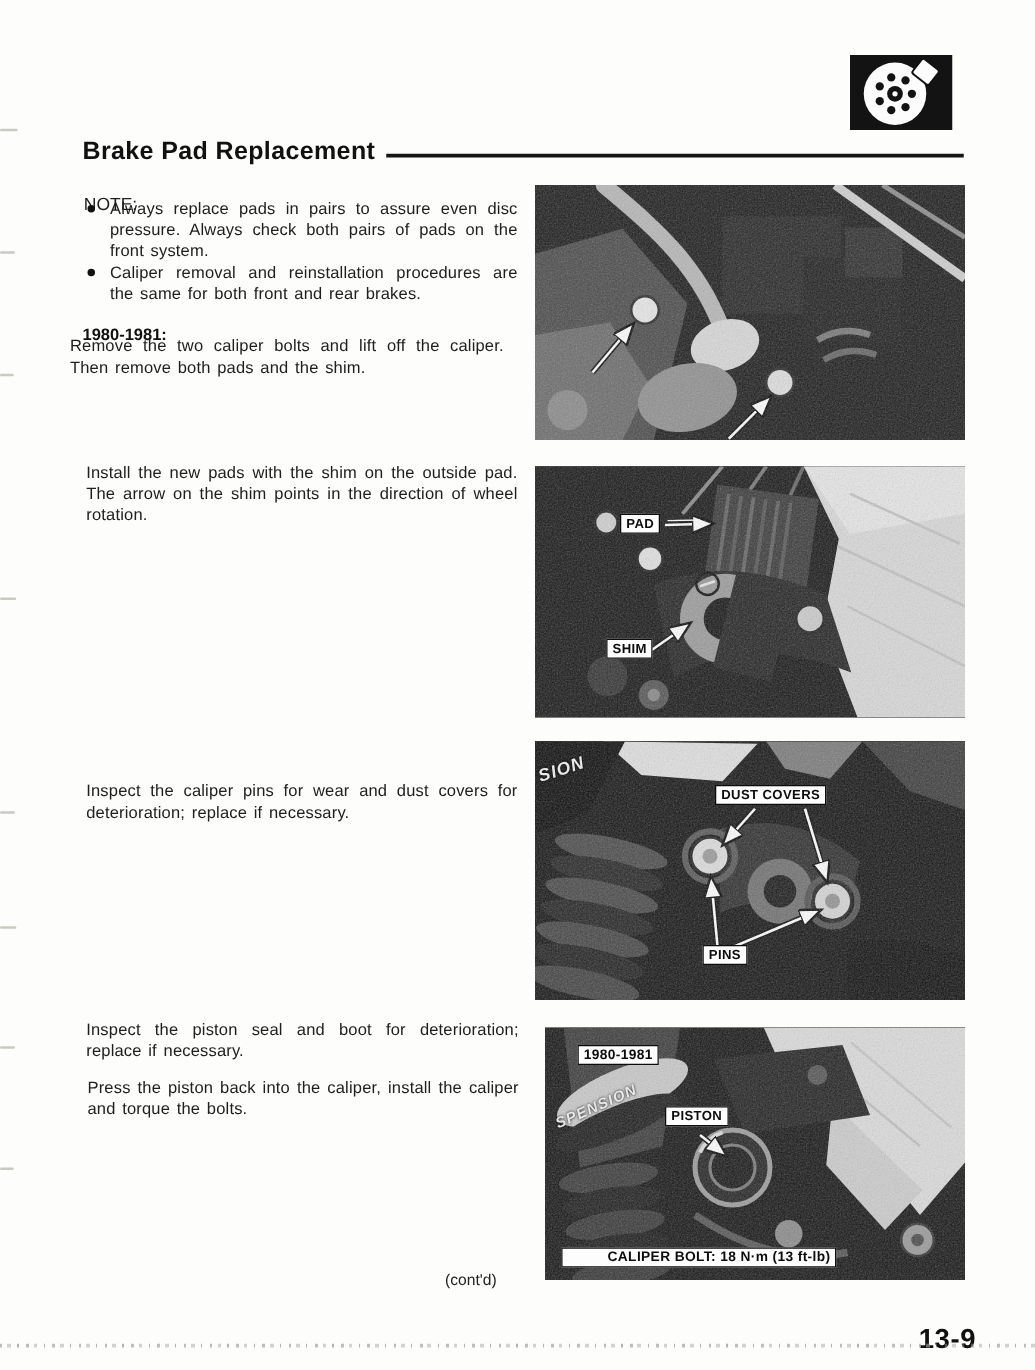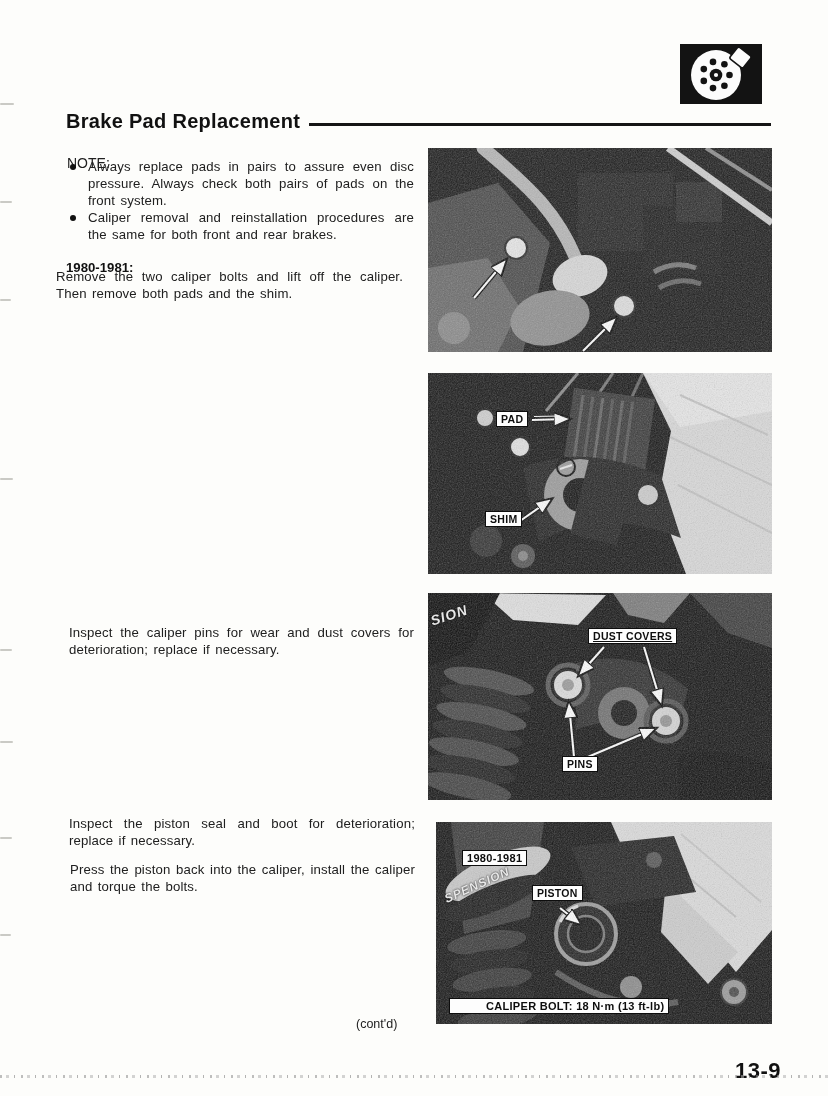--- a/index.html
+++ b/index.html
@@ -88,20 +88,21 @@
       <p class="tx" style="position:relative;">Always replace pads in pairs to assure even disc pressure. Always check both pairs of pads on the front system.</p>
     </div>
     <div class="bullet-item" style="margin-top:0;">
       <span class="bullet-dot"></span>
       <p class="tx" style="position:relative;">Caliper removal and reinstallation procedures are the same for both front and rear brakes.</p>
     </div>
   </div>
 
   <p class="years-heading">1980-1981:</p>
   <p class="tx" style="left:56px;top:268px;width:347px;">Remove the two caliper bolts and lift off the caliper. Then remove both pads and the shim.</p>
+  <p class="tx" style="left:69px;top:369px;width:345px;">Install the new pads with the shim on the outside pad. The arrow on the shim points in the direction of wheel rotation.</p>
   <p class="tx" style="left:69px;top:592px;width:345px;margin-top:32px;">Inspect the caliper pins for wear and dust covers for deterioration; replace if necessary.</p>
   <p class="tx" style="left:69px;top:815px;width:346px;">Inspect the piston seal and boot for deterioration; replace if necessary.</p>
   <p class="tx" style="left:70px;top:861px;width:345px;">Press the piston back  into the caliper, install the caliper and torque the bolts.</p>
 
   <div class="fig" style="left:428px;top:148px;width:344px;height:204px;">
     <svg viewBox="0 0 344 204">
       <rect width="344" height="204" fill="#1c1c1c"></rect>
       <polygon points="0,55 70,35 122,95 95,204 0,204" fill="#4a4a4a"></polygon>
       <polygon points="0,120 60,110 92,160 70,204 0,204" fill="#6b6b6b"></polygon>
       <circle cx="26" cy="180" r="16" fill="#8a8a8a"></circle>
@@ -214,21 +215,21 @@
         <line class="a-out" x1="146" y1="164" x2="141" y2="111"></line>
         <line class="a-in" x1="146" y1="164" x2="141" y2="111" marker-end="url(#ah)"></line>
       </g>
       <g>
         <line class="a-out" x1="155" y1="166" x2="226" y2="136"></line>
         <line class="a-in" x1="155" y1="166" x2="226" y2="136" marker-end="url(#ah)"></line>
       </g>
       <rect width="344" height="207" filter="url(#grain)" opacity="0.38"></rect>
     </svg>
     <span class="fork-text" style="left:2px;top:14px;transform:rotate(-18deg);">SION</span>
-    <span class="photo-label" style="left:160px;top:35px;text-decoration:underline;">DUST COVERS</span>
+    <span class="photo-label" style="left:144px;top:35px;">DUST COVERS</span>
     <span class="photo-label" style="left:134px;top:163px;">PINS</span>
   </div>
 
   <div class="fig" style="left:436px;top:822px;width:336px;height:202px;">
     <svg viewBox="0 0 336 202">
       <rect width="336" height="202" fill="#161616"></rect>
       <polygon points="15,0 108,0 94,95 28,112" fill="#3b3b3b"></polygon>
       <ellipse cx="62" cy="52" rx="56" ry="19" fill="#c9c9c9" transform="rotate(-22 62 52)"></ellipse>
       <ellipse cx="58" cy="76" rx="53" ry="13" fill="#1d1d1d" transform="rotate(-22 58 76)"></ellipse>
       <g transform="rotate(-8 55 150)">
@@ -251,21 +252,21 @@
       <circle cx="195" cy="165" r="11" fill="#8b8b8b"></circle>
       <circle cx="298" cy="170" r="13" fill="#9a9a9a" stroke="#333" stroke-width="2"></circle>
       <circle cx="298" cy="170" r="5" fill="#4a4a4a"></circle>
       <g>
         <line class="a-out" x1="124" y1="86" x2="143" y2="101"></line>
         <line class="a-in" x1="124" y1="86" x2="143" y2="101" marker-end="url(#ah)"></line>
       </g>
       <rect width="336" height="202" filter="url(#grain)" opacity="0.38"></rect>
     </svg>
     <span class="fork-text" style="left:6px;top:56px;transform:rotate(-24deg);font-size:12px;">SPENSION</span>
-    <span class="photo-label" style="left:26px;top:28px;font-size:11px;">1980-1981</span>
+    <span class="photo-label" style="left:26px;top:14px;font-size:11px;">1980-1981</span>
     <span class="photo-label" style="left:96px;top:63px;">PISTON</span>
     <span class="photo-label" style="left:13px;top:176px;font-size:11px;padding-left:36px;">CALIPER BOLT: 18 N·m (13 ft-lb)</span>
   </div>
 
   <p class="contd">(cont'd)</p>
   <p class="page-number">13-9</p>
   <div class="page-edge-line"></div>
 
   <div class="scan-mark" style="top:103px;width:14px;"></div>
   <div class="scan-mark" style="top:201px;width:12px;"></div>

